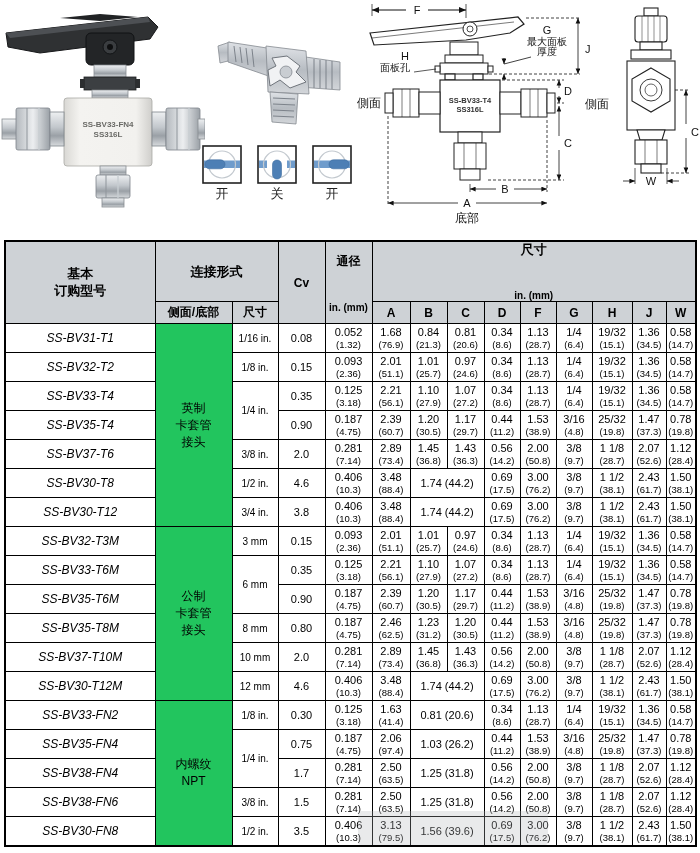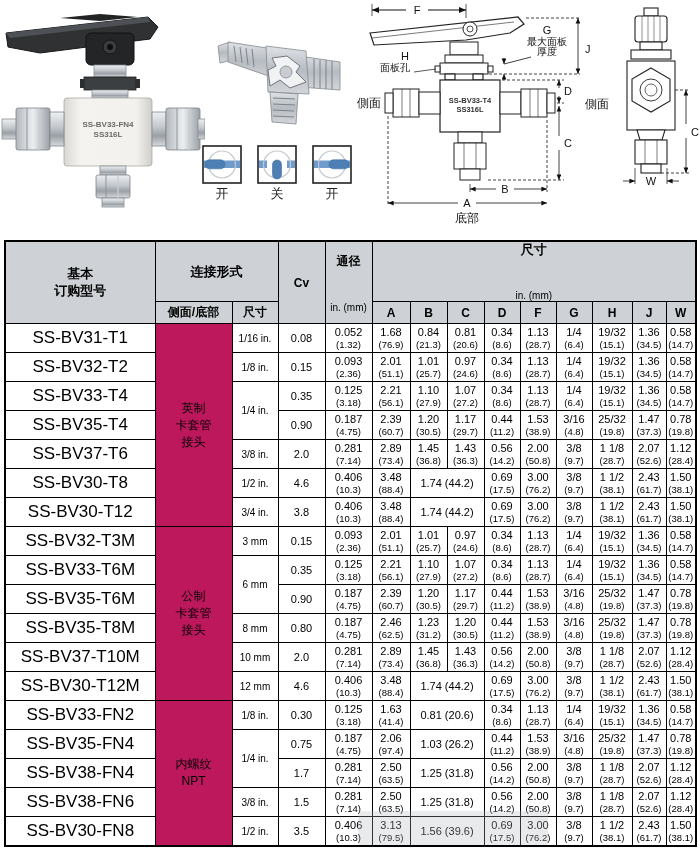--- a/index.html
+++ b/index.html
@@ -34,25 +34,25 @@
   table.spec th, table.spec td{
     border:1px solid var(--border);
     text-align:center;vertical-align:middle;padding:0;
     overflow:hidden;
   }
   table.spec thead th{background:var(--header-bg);}
   .h-row1{height:40px;}
   .h-row2{height:22px;}
   .th-cn{font-size:13px;font-weight:bold;line-height:1.25;}
   .th-cn-sm{font-size:12px;font-weight:bold;}
-  .th-sub{font-size:10px;font-weight:normal;margin-top:32px;}
+  .th-sub{font-size:10px;font-weight:bold;margin-top:32px;}
   .th-letter{font-size:12px;font-weight:bold;}
   tbody td{height:29px;}
-  td.model-cell{text-align:left;padding-left:9px;font-size:17px;}
-  td.group-cell{font-size:12px;background:#be185d;}
+  td.model-cell{text-align:left;padding-left:9px;font-size:12px;font-style:italic;}
+  td.group-cell{font-size:12px;background:#22c55e;}
   td.group-cell div{line-height:1.25;margin:2px 0;}
   td.size-cell{font-size:10px;}
   td.cv-cell{font-size:11px;}
   .v1{font-size:11px;line-height:13px;display:block;}
   .v2{font-size:9.5px;line-height:12px;display:block;}
   .vm{font-size:11px;line-height:13px;display:block;}
   .watermark{
     position:absolute;right:8px;bottom:2px;width:190px;height:34px;
     background:rgba(175,178,182,0.28);border-radius:3px;pointer-events:none;
   }

